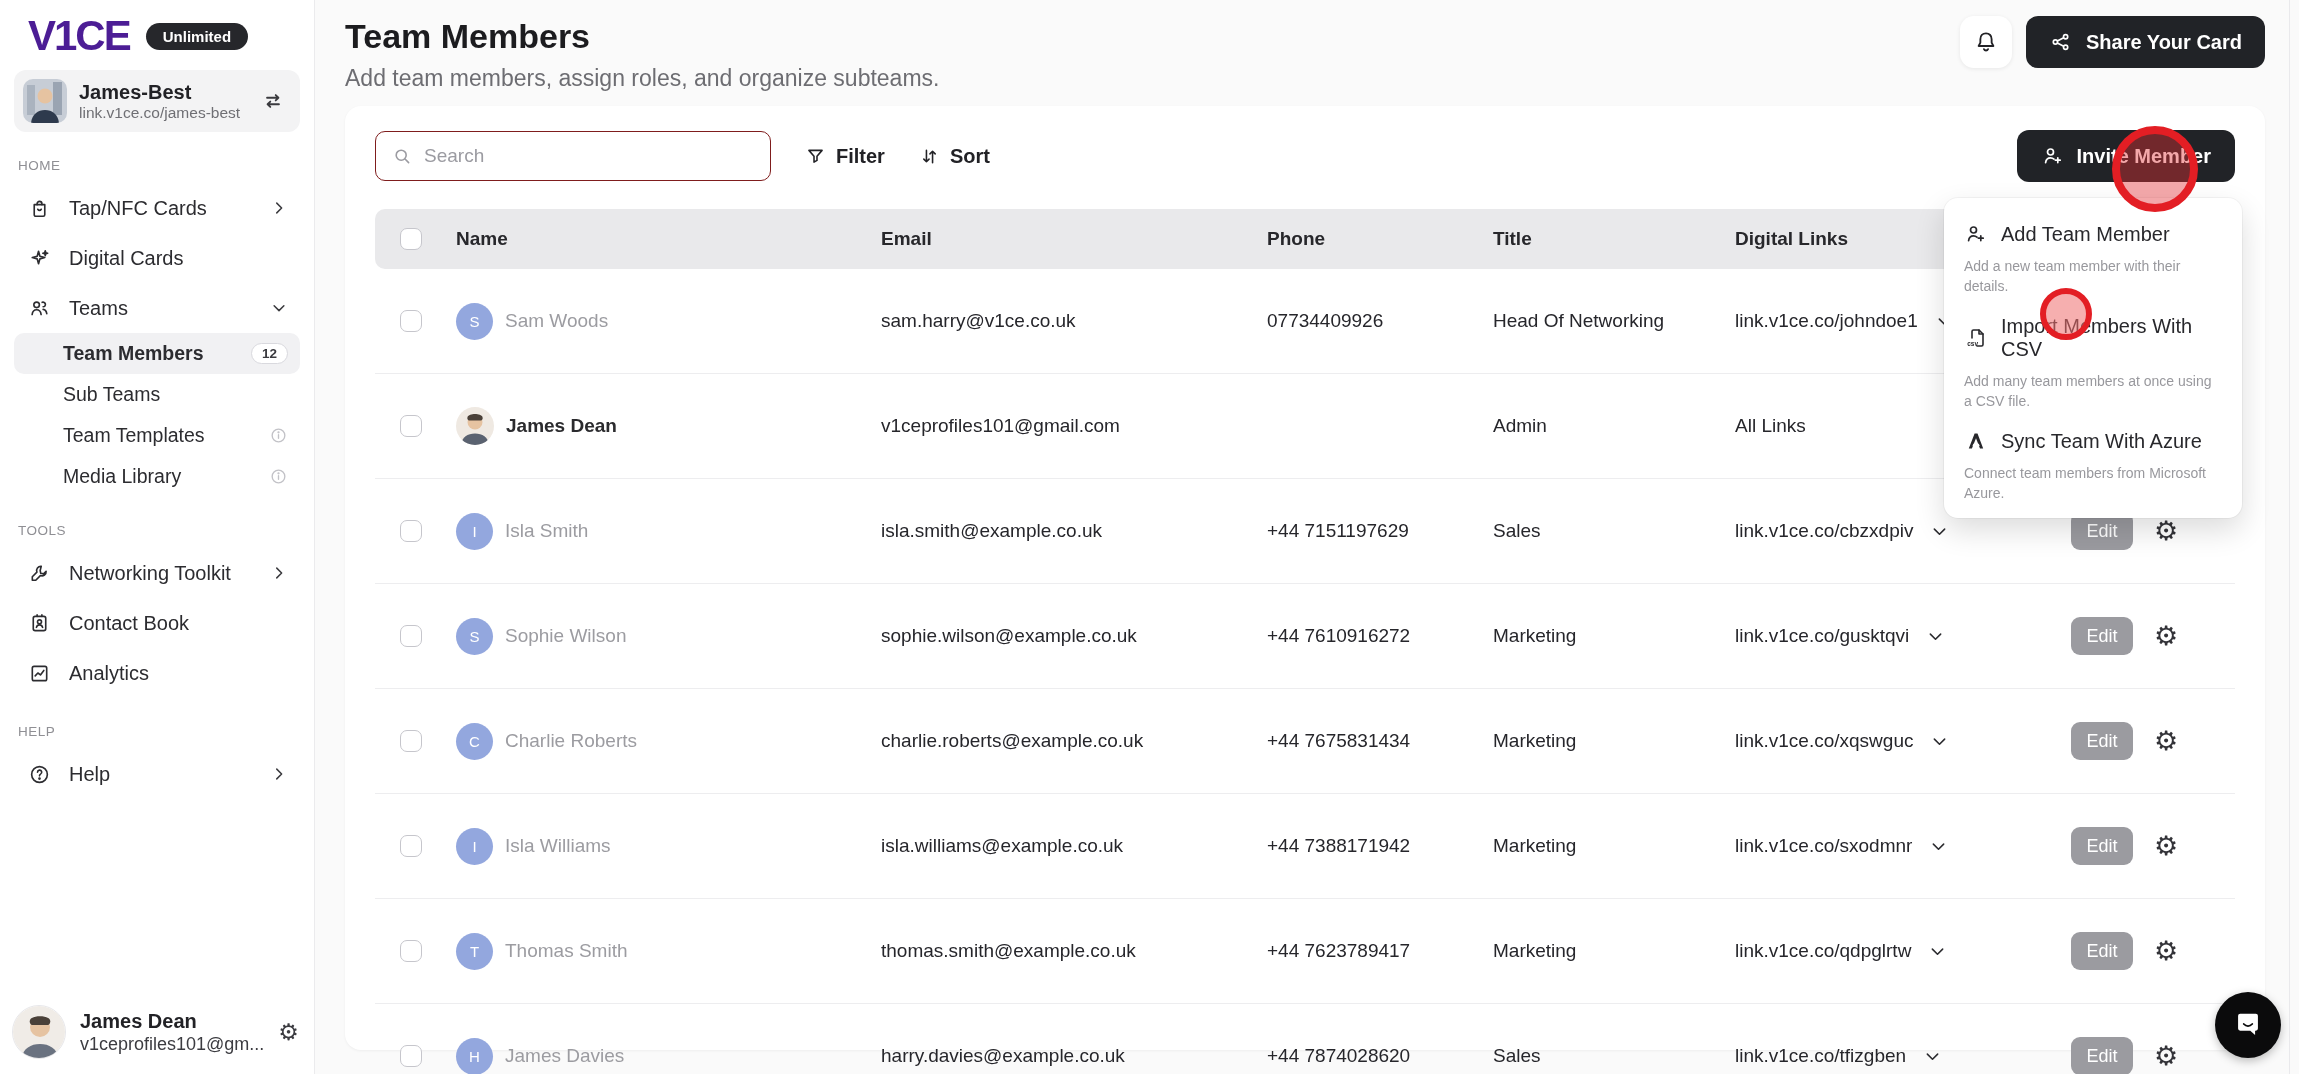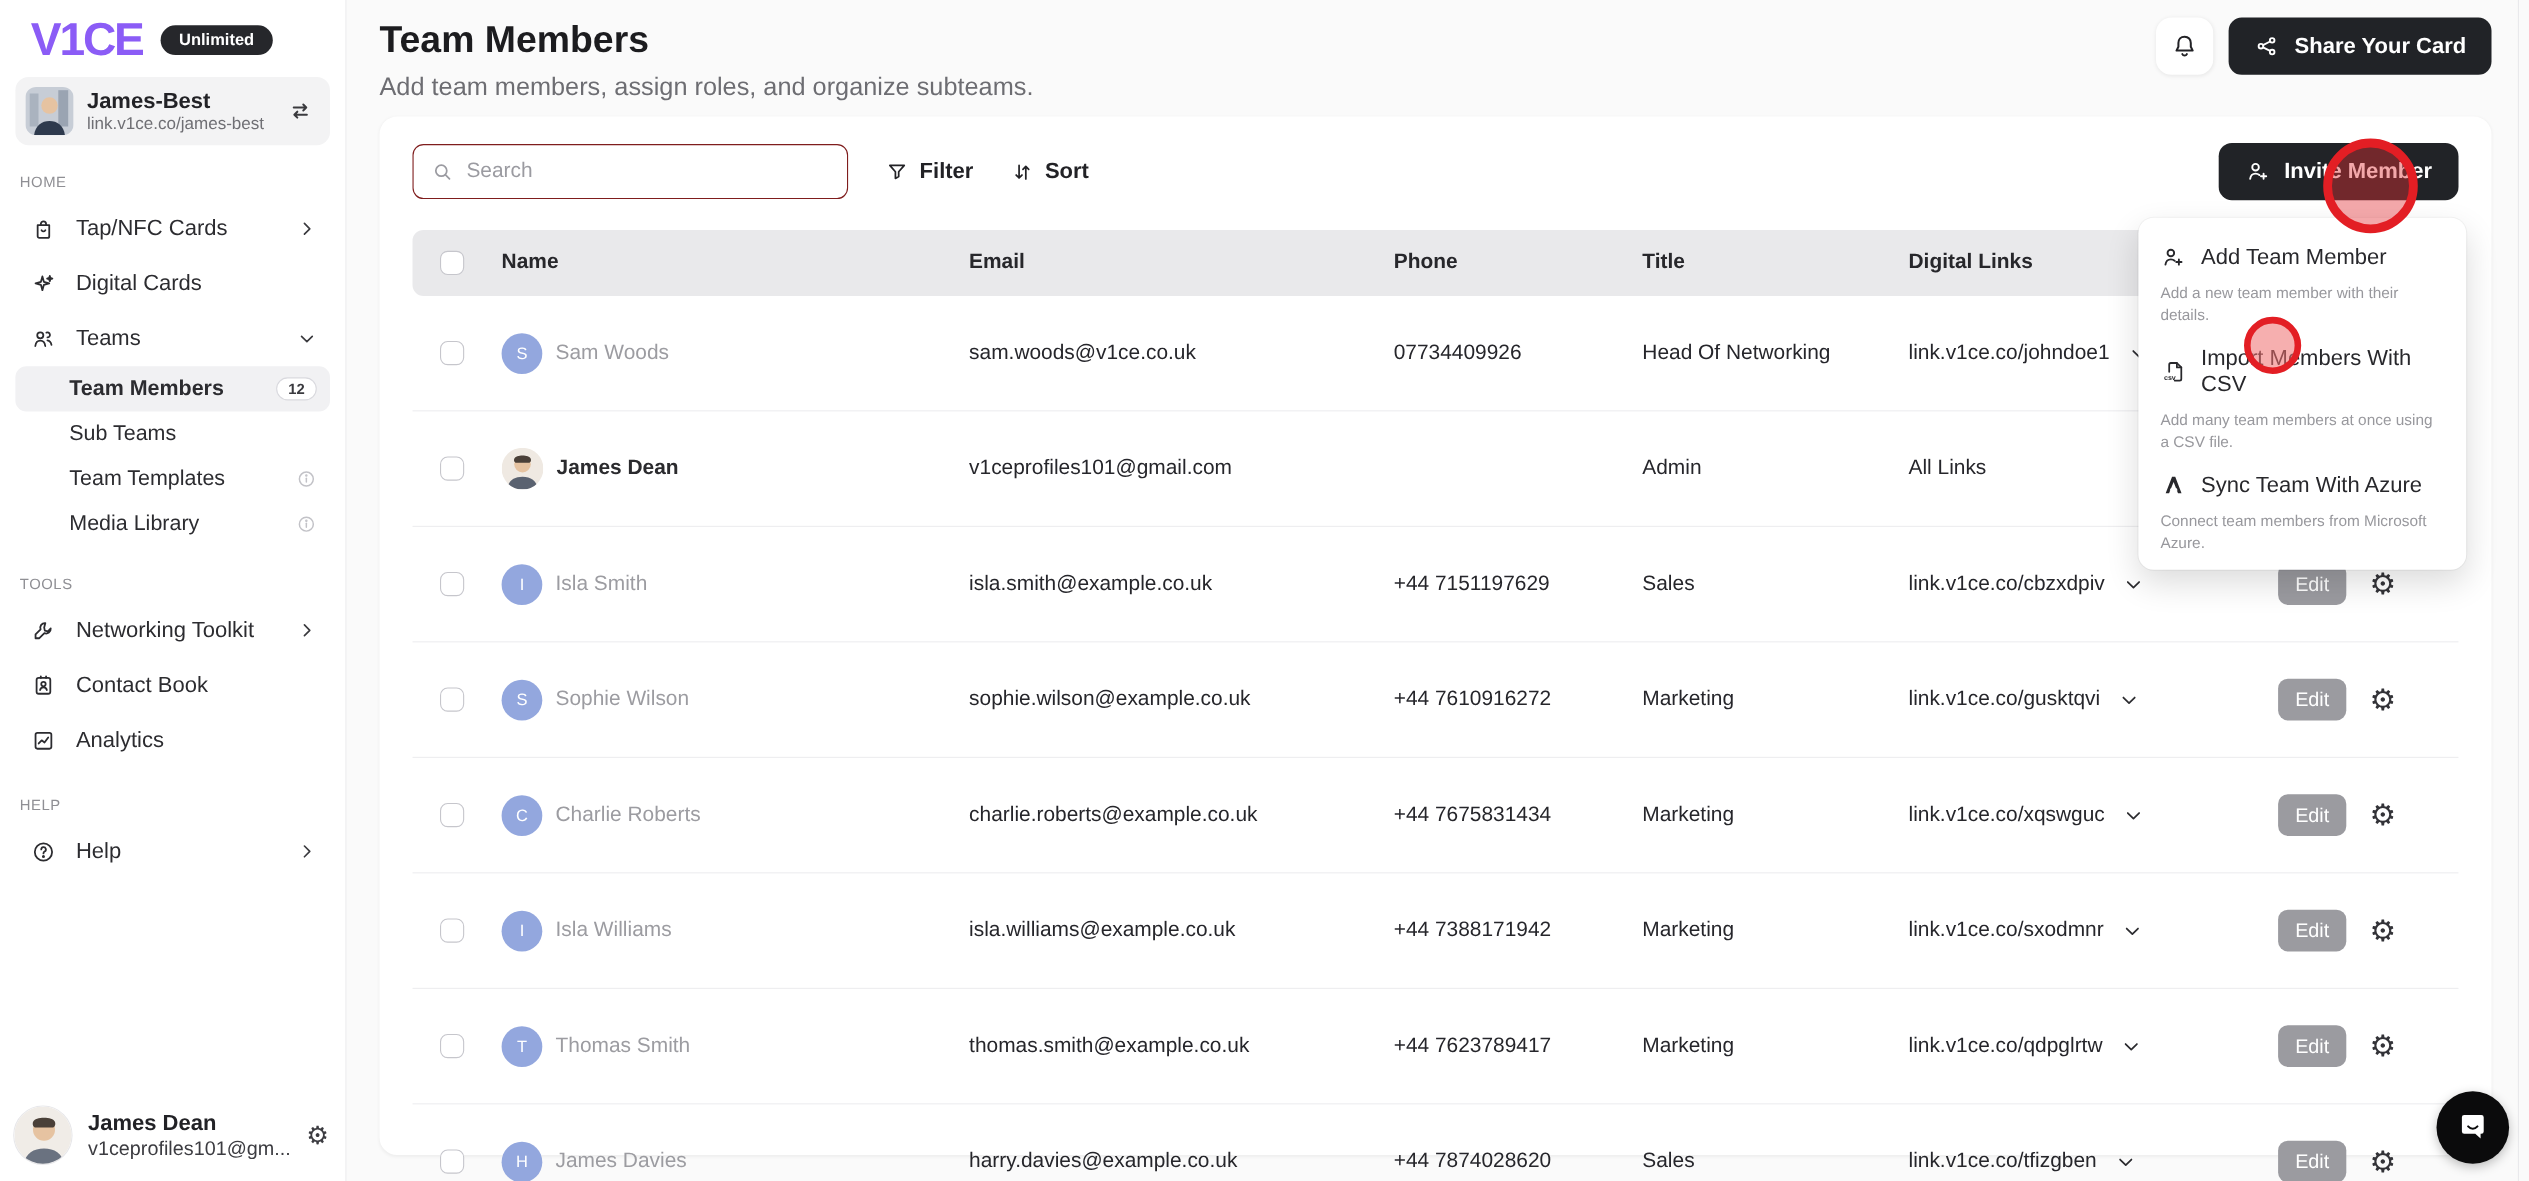--- a/index.html
+++ b/index.html
@@ -3,21 +3,21 @@
 <meta charset="utf-8">
 <style>
   * { margin:0; padding:0; box-sizing:border-box; }
   html,body { width:2299px; height:1074px; overflow:hidden; background:#fafafa;
     font-family:"Liberation Sans", sans-serif; color:#232327; }
   .app { position:relative; width:2299px; height:1074px; display:flex; }
 
   
   .sidebar { position:relative; width:315px; height:100%; background:#fff; border-right:1px solid #ebebed; flex:0 0 315px; }
   .logo-row { display:flex; align-items:center; gap:16px; padding:12px 0 0 28px; }
-  .logo { font-size:42px; font-weight:800; letter-spacing:-2px; color:#8b5cf6; }
+  .logo { font-size:42px; font-weight:800; letter-spacing:-2px; color:#4c1d95; }
   .plan-badge { background:#26272b; color:#fff; font-size:15px; font-weight:700; padding:5px 17px; border-radius:999px; }
   .ws-card { margin:10px 14px 0; height:62px; background:#f3f3f4; border-radius:12px; display:flex; align-items:center; gap:12px; padding:0 14px 0 9px; cursor:pointer; }
   .ws-av { width:44px; height:44px; border-radius:10px; overflow:hidden; flex:0 0 44px; }
   .ws-name { font-size:20px; font-weight:700; color:#222226; line-height:23px; }
   .ws-link { font-size:15.5px; color:#6f6f74; line-height:18px; }
   .ws-spacer { margin-left:auto; }
   .nav { padding:0 14px; }
   .sec-label { font-size:13.5px; font-weight:500; color:#8f8f94; letter-spacing:.5px; margin:26px 2px 10px 4px; }
   .nav-item { height:50px; display:flex; align-items:center; gap:18px; padding:0 12px 0 14px; font-size:20px; color:#2c2c30; border-radius:10px; cursor:pointer; }
   .nav-item .acc { margin-left:auto; display:flex; align-items:center; color:#45454a; }
@@ -346,21 +346,21 @@
         </div>
 
         <div class="tgrid trow">
           <div class="c-check">
               <span class="cb"></span>
             </div>
           <div class="c-name">
             <span class="av">S</span>
             <span class="nm">Sam Woods</span>
           </div>
-          <div>sam.woods@v1ce.co.uk</div>
+          <div>sam.harry@v1ce.co.uk</div>
           <div>07734409926</div>
           <div>Head Of Networking</div>
           <div class="c-link">
             <span>link.v1ce.co/johndoe1</span>
             <span>
                 <svg class="i" width="19" height="19" viewBox="0 0 24 24" fill="none" stroke="#2c2c30" stroke-width="2" stroke-linecap="round" stroke-linejoin="round">
                   <path d="M5.5 9 12 15.5 18.5 9"></path>
                 </svg>
               </span>
           </div>

